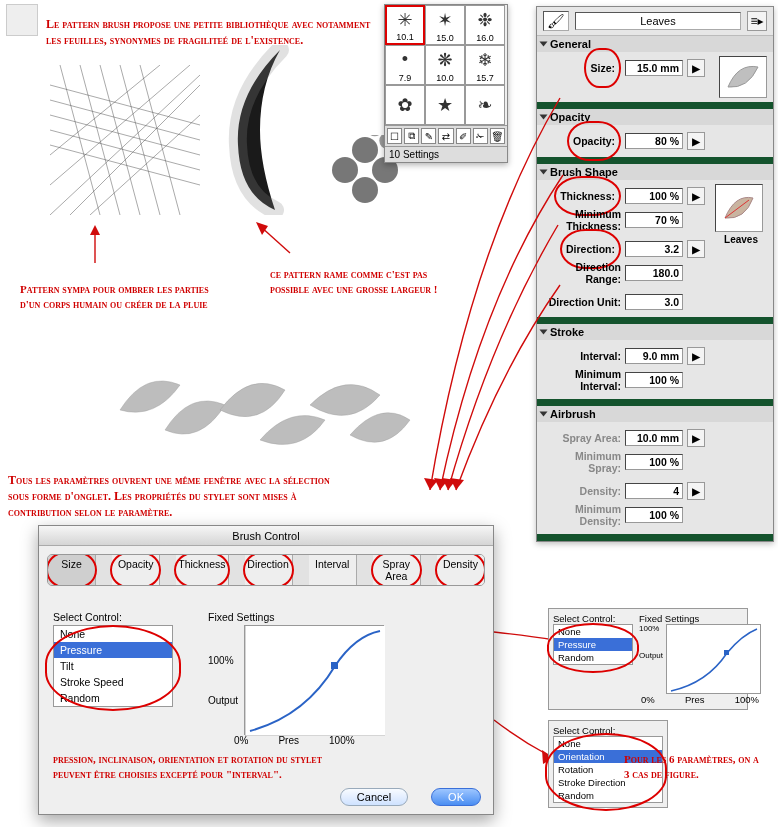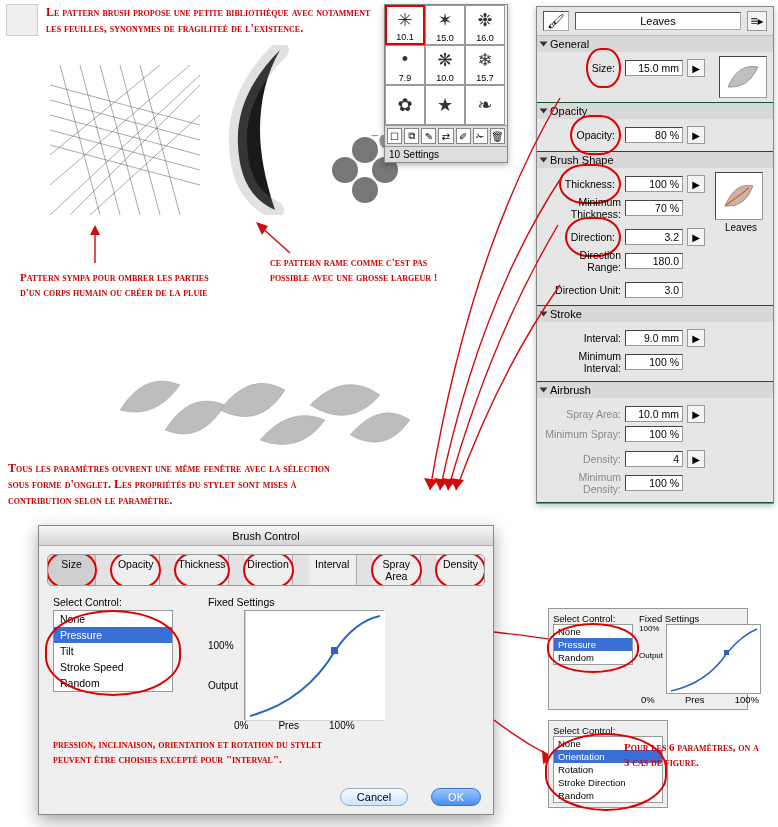--- a/index.html
+++ b/index.html
@@ -15,20 +15,21 @@
     position: relative;
   }
   .annotation {
     font-family: "Comic Sans MS", cursive;
     font-size: 12px;
     font-weight: bold;
     color: #d00000;
     line-height: 1.35;
     text-transform: none;
     font-variant: small-caps;
+    margin-top: 12px;
   }
   .annotation-small { font-size: 11px; }
   
   .topleft-icon {
     position: absolute; left: 6px; top: 4px; width: 32px; height: 32px;
     border: 1px solid #ccc; background: #eee;
   }
   .topleft-note { position: absolute; left: 46px; top: 4px; width: 330px; }
   
   .demo-area {
@@ -101,21 +102,21 @@
     width:26px; height:20px; border:1px inset #aaa; background:#fff;
     display:flex;align-items:center;justify-content:center;font-size:14px; margin-right:6px;
   }
   .side-brushrow .bname {
     flex:1; border:1px inset #aaa; background:#fff; padding:2px 6px; text-align:center;
   }
   .side-brushrow .bmenu {
     width:20px;height:20px;border:1px solid #999;background:#f4f4f4;
     display:flex;align-items:center;justify-content:center;margin-left:6px;font-size:12px;
   }
-  .side-section { border-bottom:1px solid #14532d; }
+  .side-section { border-bottom:7px solid #14532d;font-weight:bold; }
   .side-section-head {
     display:flex; align-items:center; padding:2px 4px; background:#d8d8d8;
     font-size:11px; cursor:default;
   }
   .side-section-head .tri {
     width:0;height:0;border-left:5px solid #333;border-top:4px solid transparent;border-bottom:4px solid transparent;
     transform: rotate(90deg); margin-right:4px;
   }
   .side-section-body { padding:4px 6px; }
   .prop-row {
@@ -148,21 +149,21 @@
   .dialog {
     position:absolute; left:38px; top:525px; width:456px; height:290px;
     border:1px solid #888; background:#efefef;
     box-shadow:0 6px 16px rgba(0,0,0,.35);
   }
   .dlg-title {
     height:20px; background:linear-gradient(#f6f6f6,#d5d5d5);
     border-bottom:1px solid #aaa; display:flex;align-items:center;justify-content:center;font-size:11px;
   }
   .dlg-tabs {
-    display:flex; gap:16px; margin:8px 8px 0 8px; background:#e2e2e2;
+    display:flex; gap:16px; margin:8px 8px 15px 8px; background:#e2e2e2;
     border:1px solid #999; border-radius:5px; overflow:hidden;
   }
   .dlg-tab {
     flex:1; text-align:center; padding:3px 2px; font-size:10.5px;
     border-right:1px solid #aaa; background:#eee; position:relative;
   }
   .dlg-tab:last-child{border-right:none;}
   .dlg-tab.sel{ background:#cfcfcf; }
   .dlg-tab .ring {
     position:absolute; inset:-3px -2px; border:2px solid #d00; border-radius:50%/70%;

